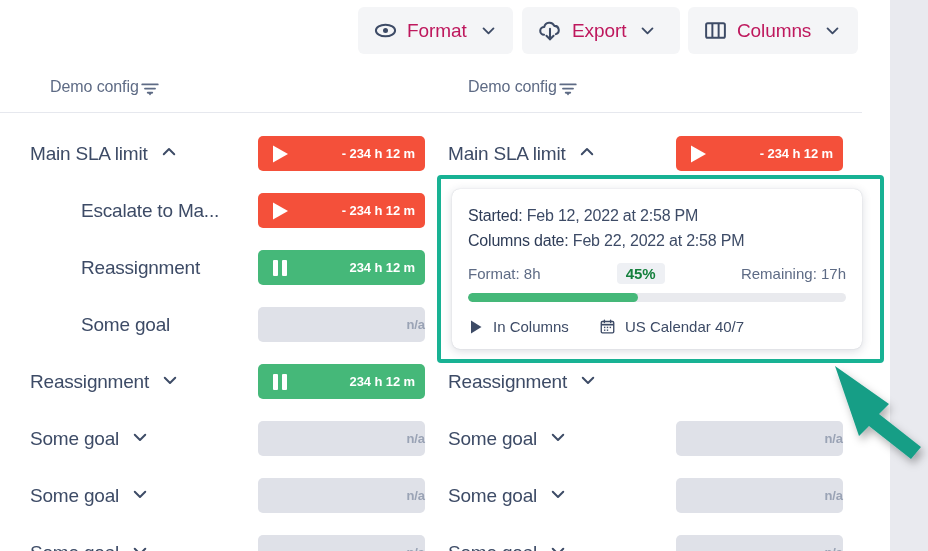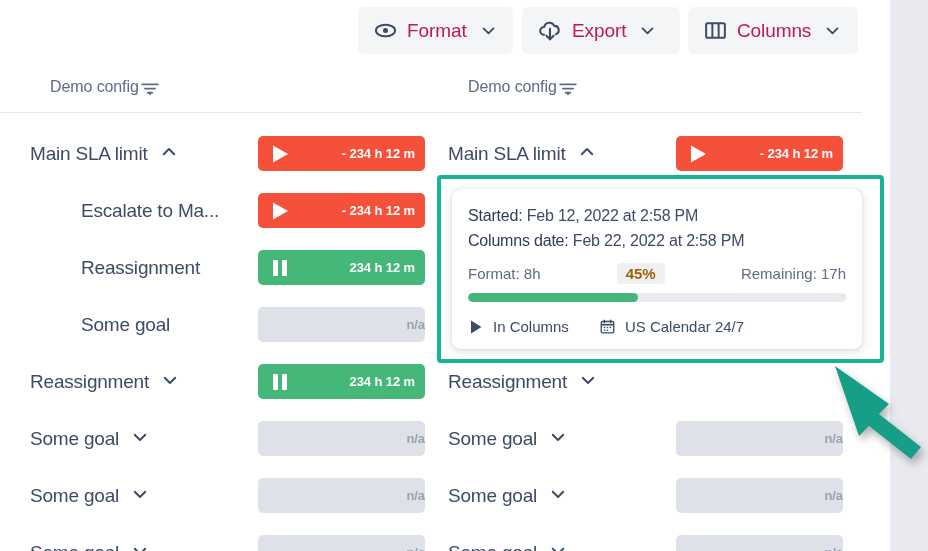--- a/index.html
+++ b/index.html
@@ -195,21 +195,21 @@
     justify-content: space-between;
     margin-top: 10px;
     font-size: 15px;
     color: #5e6b85;
   }
   .tt-pct {
     background: #eef0f4;
     border-radius: 4px;
     padding: 2px 9px;
     font-size: 15px;
-    color: #a16207;
+    color: #15803d;
     font-weight: bold;
     letter-spacing: -0.1px;
   }
   .tt-bar {
     margin-top: 9px;
     height: 9px;
     border-radius: 5px;
     background: #e9eaee;
     overflow: hidden;
   }
@@ -563,21 +563,21 @@
             <line x1="3.2" y1="9.4" x2="20.8" y2="9.4" stroke-width="2.4"></line>
             <line x1="7.6" y1="3" x2="7.6" y2="6.4" stroke-linecap="round"></line>
             <line x1="16.4" y1="3" x2="16.4" y2="6.4" stroke-linecap="round"></line>
             <rect x="7" y="12.3" width="2" height="2" fill="#3d4b66" stroke="none"></rect>
             <rect x="11" y="12.3" width="2" height="2" fill="#3d4b66" stroke="none"></rect>
             <rect x="15" y="12.3" width="2" height="2" fill="#3d4b66" stroke="none"></rect>
             <rect x="7" y="16.2" width="2" height="2" fill="#3d4b66" stroke="none"></rect>
             <rect x="11" y="16.2" width="2" height="2" fill="#3d4b66" stroke="none"></rect>
           </svg>
         </span>
-        <span>US Calendar 24/7</span>
+        <span>US Calendar 40/7</span>
       </span>
     </div>
   </div>
 
   <svg class="arrow-layer" viewBox="0 0 928 551">
     <defs>
       <filter id="arrowShadow" x="-40%" y="-40%" width="190%" height="190%">
         <feDropShadow dx="3" dy="5" stdDeviation="4" flood-color="#000000" flood-opacity="0.30"></feDropShadow>
       </filter>
     </defs>

